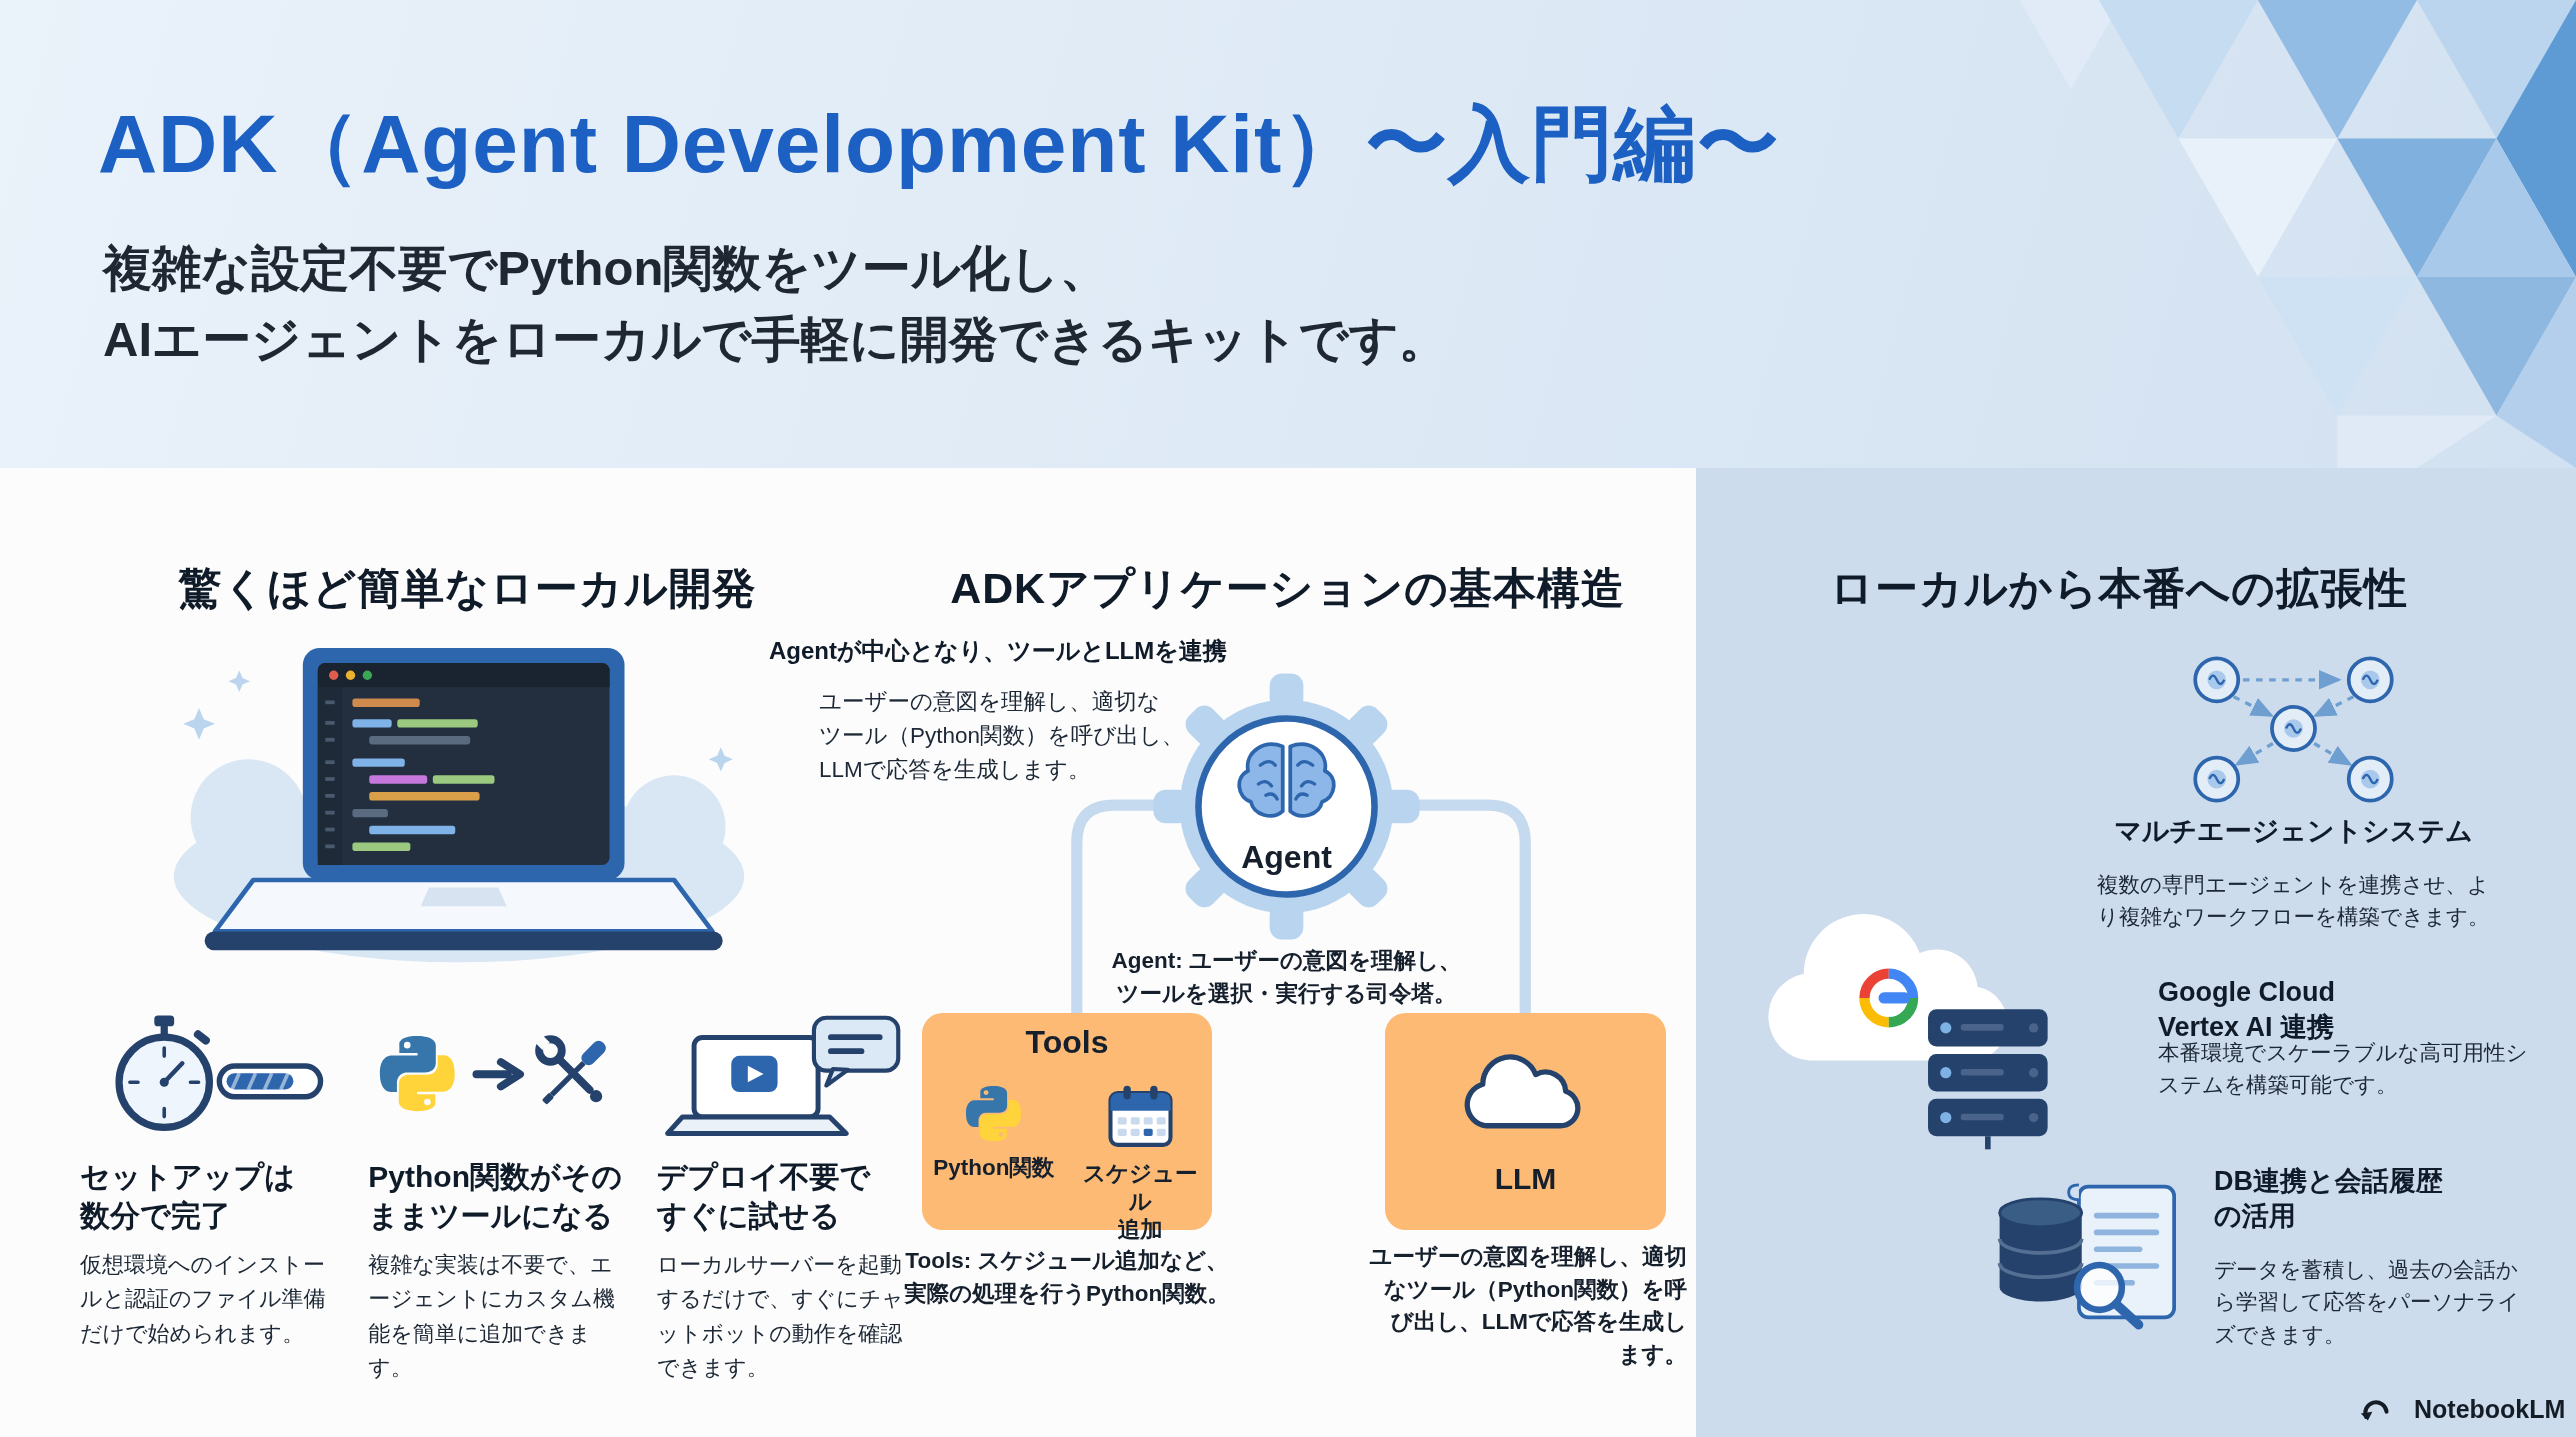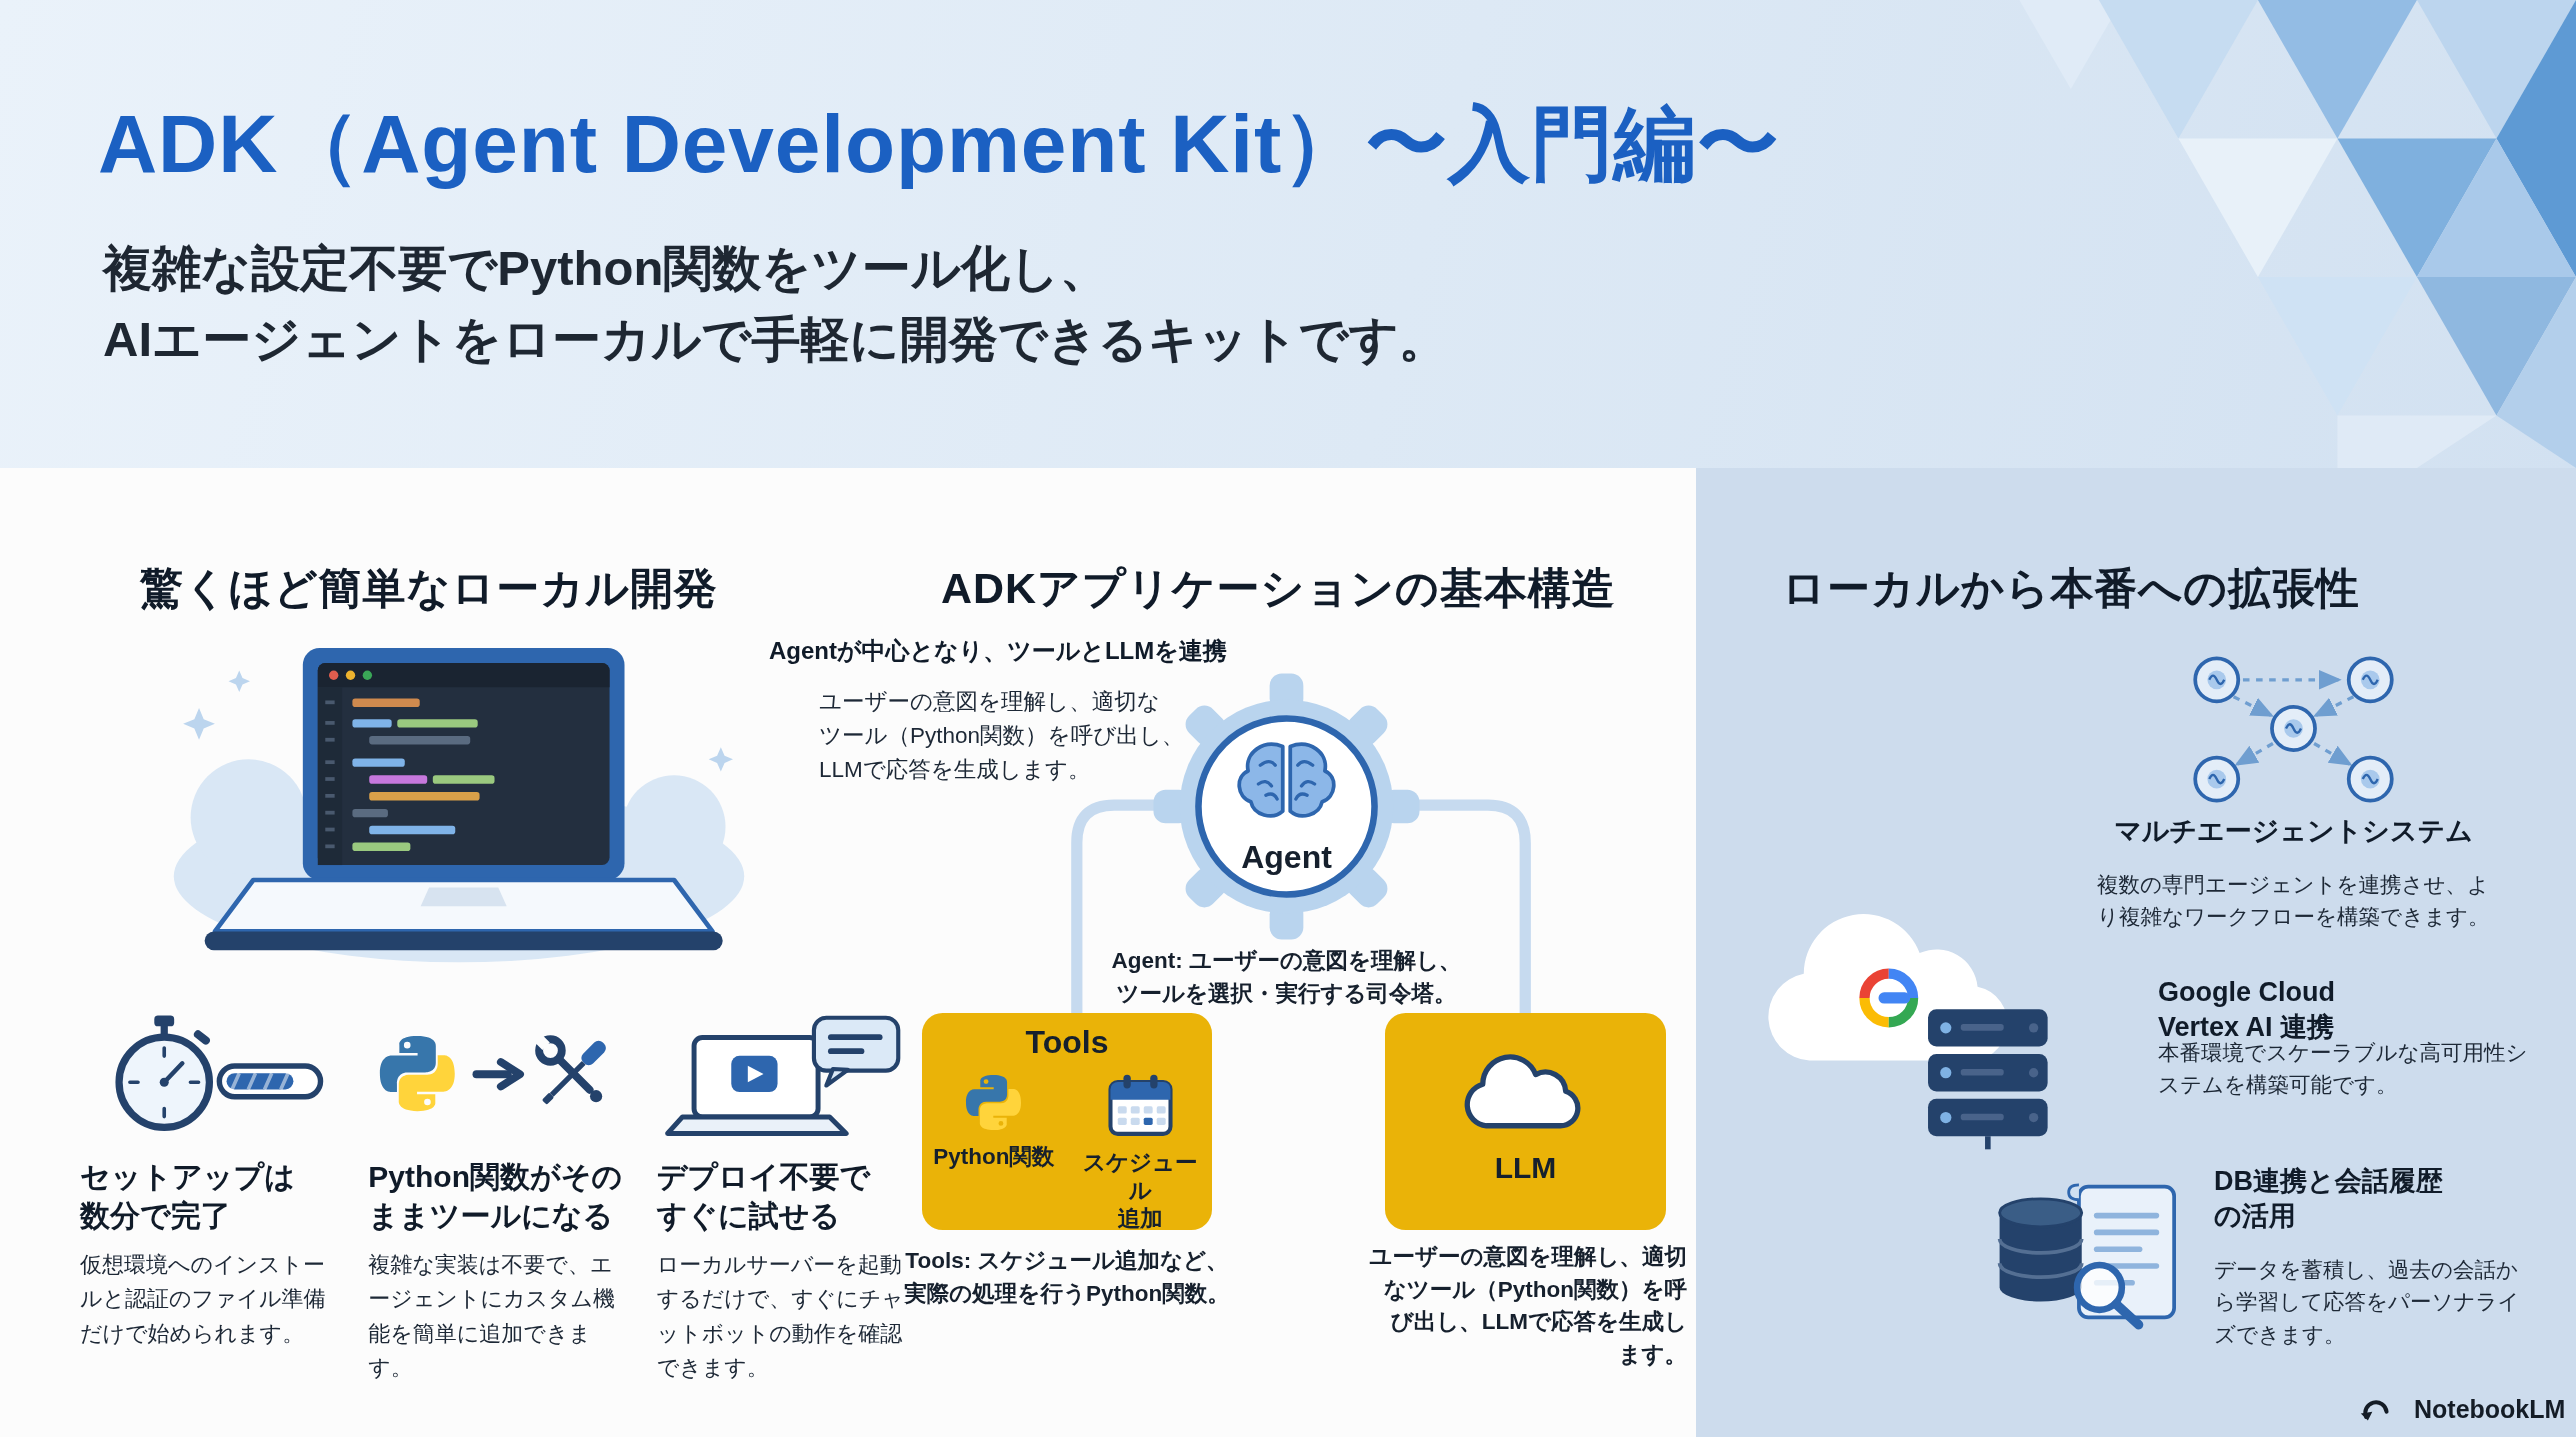--- a/index.html
+++ b/index.html
@@ -17,21 +17,21 @@
   .tri-svg { right:0; top:0; }
   .hdr-title { left:98px; top:90px; font-size:82px; font-weight:bold; color:#1b60c2; letter-spacing:0.9px; }
   .hdr-sub  { left:103px; font-size:49px; font-weight:bold; color:#1e2732; }
   .hdr-sub1 { top:236px; } .hdr-sub2 { top:307px; }
 
   
   .main-bg     { left:0;     top:468px; width:2576px; height:970px; background:#fcfcfc; }
   .right-panel { left:1696px; top:468px; width:880px;  height:970px; background:#cddced; }
 
   
-  .col-heading { font-size:43px; font-weight:bold; color:#101b29; letter-spacing:0.9px; }
+  .col-heading { font-size:43px; font-weight:bold; color:#101b29; text-align:center; letter-spacing:0.9px; }
   .subheading { font-size:24px; font-weight:bold; color:#101b29; }
   .note { font-size:22.5px; line-height:1.5; color:#1d2836; white-space:pre-line; }
   .caption-b { font-size:22.5px; font-weight:bold; color:#16202d; line-height:1.45; white-space:pre-line; text-align:center; }
   .caption-b.left { text-align:right; }
 
   
   .c1-heading { left:140px; top:560px; width:655px; }
   .c1-laptop  { left:150px; top:635px; }
   .c1-features { left:80px; top:1003px; width:833px; display:flex; gap:32px; }
   .feature { flex:1; display:flex; flex-direction:column; }
@@ -40,21 +40,21 @@
   .feature-body  { font-size:22px; color:#1d2836; line-height:1.55; margin-top:13px; }
 
   
   .c2-heading    { left:941px; top:560px; width:693px; }
   .c2-subheading { left:769px;  top:635px; }
   .c2-note       { left:819px;  top:685px; width:374px; }
   .c2-connector  { left:1030px; top:777px; }
   .c2-gear       { left:1146px; top:666px; }
   .c2-agent-label   { left:1221px; top:839px; width:131px; font-size:32px; font-weight:bold; text-align:center; color:#16202d; }
   .c2-agent-caption { left:987px; top:945px; width:599px; }
-  .box { background:#eab308; border-radius:20.6px; display:flex; flex-direction:column; align-items:center; }
+  .box { background:#fdba74; border-radius:20.6px; display:flex; flex-direction:column; align-items:center;gap:11px; }
   .c2-tools-box { left:922px;  top:1013px; width:290px; height:217px; }
   .c2-llm-box   { left:1385px; top:1013px; width:281px; height:217px; }
   .box-title { font-size:32px; font-weight:bold; color:#16202d; margin-top:11.2px; }
   .tools-row { display:flex; gap:22.5px; margin-top:7.5px; align-items:flex-start; }
   .tools-item { display:flex; flex-direction:column; align-items:center; width:124px; }
   .tools-item-label { font-size:22.5px; font-weight:bold; text-align:center; line-height:1.25; white-space:pre-line; margin-top:7.5px; color:#16202d; }
   .llm-label { font-size:30px; font-weight:bold; color:#16202d; margin-top:1.9px; }
   .c2-tools-caption { left:889px;  top:1245px; width:356px; }
   .c2-llm-caption   { left:1369px; top:1241px; width:318px; }
 

